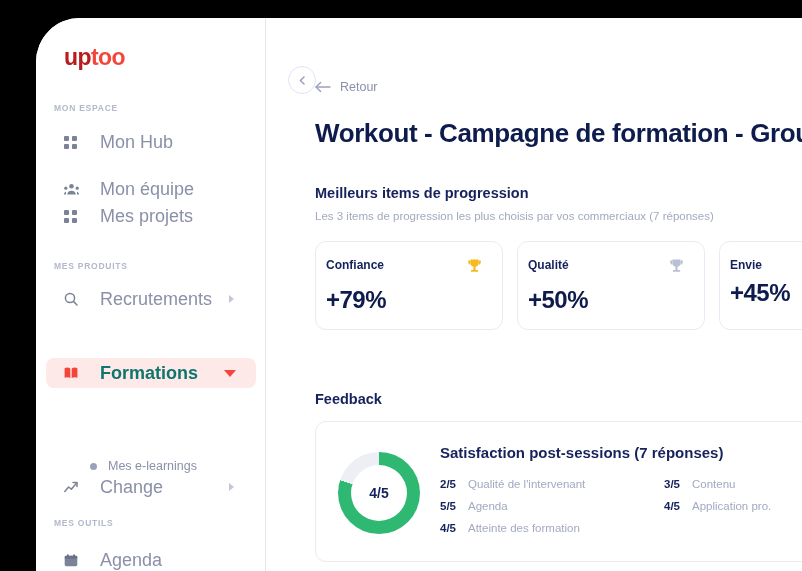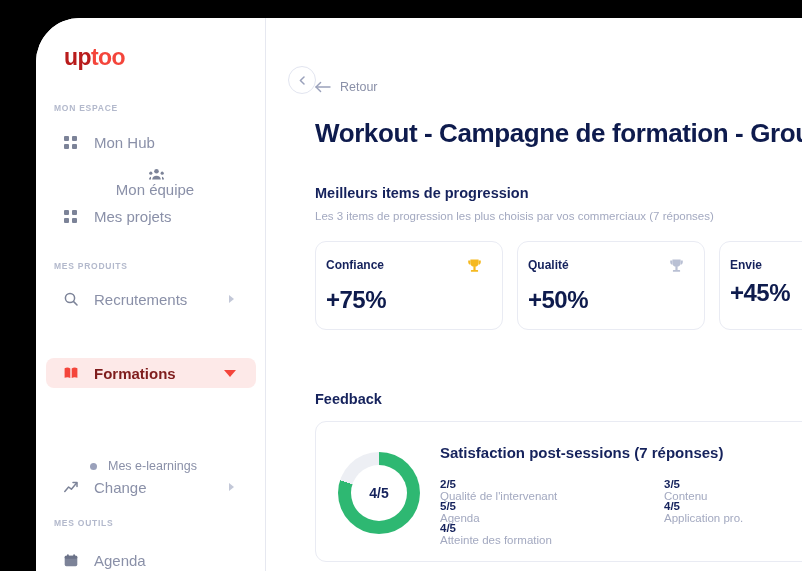--- a/index.html
+++ b/index.html
@@ -79,40 +79,40 @@
   }
   .nav-item .nav-ico {
     width: 22px;
     margin-left: 18px;
     display: flex;
     align-items: center;
     justify-content: flex-start;
     flex: none;
   }
   .nav-item .nav-label {
-    font-size: 15px;
+    font-size: 18px;
     color: #8a90a8;
     font-weight: 400;
     white-space: nowrap;
-    margin-left: 8px;
+    margin-left: 14px;
   }
   .nav-item .nav-arrow {
     position: absolute;
     right: 22px;
     width: 0; height: 0;
     border-top: 4px solid transparent;
     border-bottom: 4px solid transparent;
     border-left: 5px solid #c3c8d8;
   }
 
   .nav-item.is-active {
     background: #fde9e8;
   }
   .nav-item.is-active .nav-label {
-    color: #7f1d1d;
+    color: #0f766e;
     font-weight: 700;
   }
   .nav-item.is-active .nav-arrow-down {
     position: absolute;
     right: 20px;
     width: 0; height: 0;
     border-left: 6px solid transparent;
     border-right: 6px solid transparent;
     border-top: 7px solid #f4453b;
   }
@@ -299,21 +299,20 @@
     position: absolute;
     top: 56px;
   }
   .fb-col.c1 { left: 124px; }
   .fb-col.c2 { left: 348px; }
   .fb-row {
     display: flex;
     align-items: baseline;
     height: 22px;
     white-space: nowrap;
-    flex-direction: column;
   }
   .fb-score {
     font-size: 11.5px;
     font-weight: 700;
     color: #15225c;
     width: 28px;
     flex: none;
   }
   .fb-name {
     font-size: 11.5px;
@@ -339,21 +338,21 @@
           <svg width="13" height="13" viewBox="0 0 13 13">
               <rect x="0" y="0" width="5" height="5" rx="1" fill="#7c8398"></rect>
               <rect x="8" y="0" width="5" height="5" rx="1" fill="#7c8398"></rect>
               <rect x="0" y="8" width="5" height="5" rx="1" fill="#7c8398"></rect>
               <rect x="8" y="8" width="5" height="5" rx="1" fill="#7c8398"></rect>
             </svg>
         </span>
         <span class="nav-label">Mon Hub</span>
       </div>
 
-      <div class="nav-item" style="top:150px;flex-direction:column;">
+      <div class="nav-item" style="top:156px;">
         <span class="nav-ico">
           <svg width="15" height="13" viewBox="0 0 15 13">
               <circle cx="7.5" cy="3.2" r="2.3" fill="#7c8398"></circle>
               <path d="M3.2 11.6c0-2.4 1.9-3.9 4.3-3.9s4.3 1.5 4.3 3.9z" fill="#7c8398"></path>
               <circle cx="1.8" cy="5.2" r="1.6" fill="#7c8398"></circle>
               <circle cx="13.2" cy="5.2" r="1.6" fill="#7c8398"></circle>
               <path d="M0 11.6c0-1.6 0.8-2.6 2-2.9v2.9z" fill="#7c8398"></path>
               <path d="M15 11.6c0-1.6-0.8-2.6-2-2.9v2.9z" fill="#7c8398"></path>
             </svg>
         </span>
@@ -458,21 +457,21 @@
             <span>
               <svg width="17" height="17" viewBox="0 0 17 17">
                   <path d="M4.4 1.6h8.2v3.2a4.1 4.1 0 0 1-8.2 0z" fill="#f5b921"></path>
                   <rect x="7.4" y="8.6" width="2.2" height="3.4" fill="#f5b921"></rect>
                   <rect x="4.9" y="11.9" width="7.2" height="1.9" rx="0.5" fill="#f5b921"></rect>
                   <path d="M4.4 2.6H2.2v1.5c0 1.6 1 2.6 2.2 2.7z" fill="#f5b921"></path>
                   <path d="M12.6 2.6h2.2v1.5c0 1.6-1 2.6-2.2 2.7z" fill="#f5b921"></path>
                 </svg>
             </span>
           </div>
-          <div class="pc-value">+75%</div>
+          <div class="pc-value">+79%</div>
         </div>
 
         <div class="prog-card">
           <div class="pc-top">
             <span class="pc-label">Qualité</span>
             <span>
               <svg width="17" height="17" viewBox="0 0 17 17">
                   <path d="M4.4 1.6h8.2v3.2a4.1 4.1 0 0 1-8.2 0z" fill="#b9c0d4"></path>
                   <rect x="7.4" y="8.6" width="2.2" height="3.4" fill="#b9c0d4"></rect>
                   <rect x="4.9" y="11.9" width="7.2" height="1.9" rx="0.5" fill="#b9c0d4"></rect>

